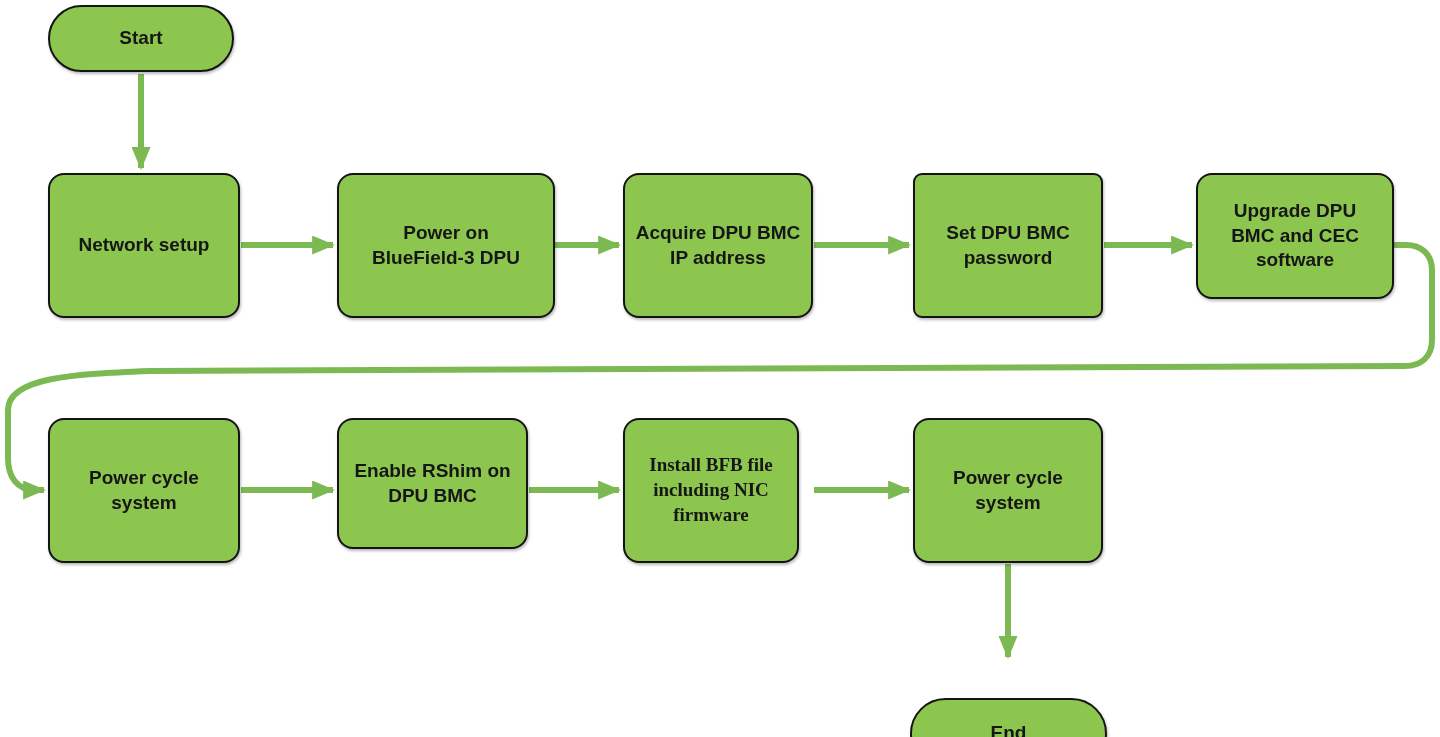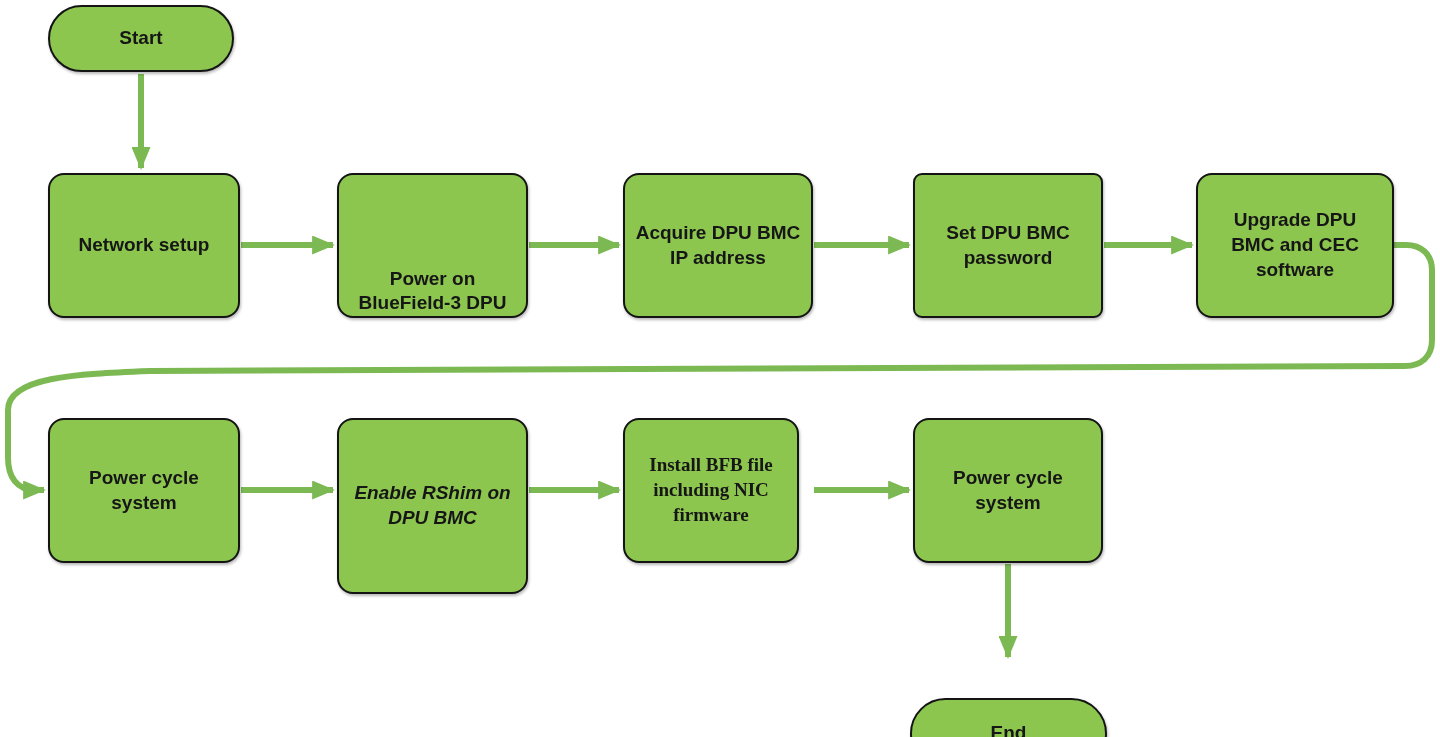--- a/index.html
+++ b/index.html
@@ -37,26 +37,26 @@
     font-size:19px;
     line-height:1.3;
     white-space:pre-line;
     box-shadow:1px 2px 3px rgba(0,0,0,0.28);
     box-sizing:border-box;
   }
   .terminator{border-radius:36px;}
   
   #node-start        {left:48px;  top:5px;   width:186px; height:67px;}
   #node-network-setup{left:48px;  top:173px; width:192px; height:145px;}
-  #node-power-on     {left:337px; top:173px; width:191px; height:145px;align-items:flex-end;}
+  #node-power-on     {left:337px; top:173px; width:218px; height:145px;}
   #node-acquire-ip   {left:623px; top:173px; width:190px; height:145px;}
   #node-set-password {left:913px; top:173px; width:190px; height:145px;border-radius:9px;}
-  #node-upgrade      {left:1196px;top:173px; width:198px; height:145px;}
+  #node-upgrade      {left:1196px;top:173px; width:198px; height:126px;}
   #node-power-cycle-1{left:48px;  top:418px; width:192px; height:145px;}
-  #node-enable-rshim {left:337px; top:418px; width:191px; height:176px;font-style:italic;}
+  #node-enable-rshim {left:337px; top:418px; width:191px; height:131px;}
   #node-install-bfb  {left:623px; top:418px; width:176px; height:145px;font-family:Liberation Serif, serif;}
   #node-power-cycle-2{left:913px; top:418px; width:190px; height:145px;}
   #node-end          {left:910px; top:662px; width:197px; height:71px;margin-top:36px;}
 </style>
 </head>
 <body>
 
 <div class="canvas">
 
   <svg class="connectors" viewBox="0 0 1440 737" xmlns="http://www.w3.org/2000/svg">

